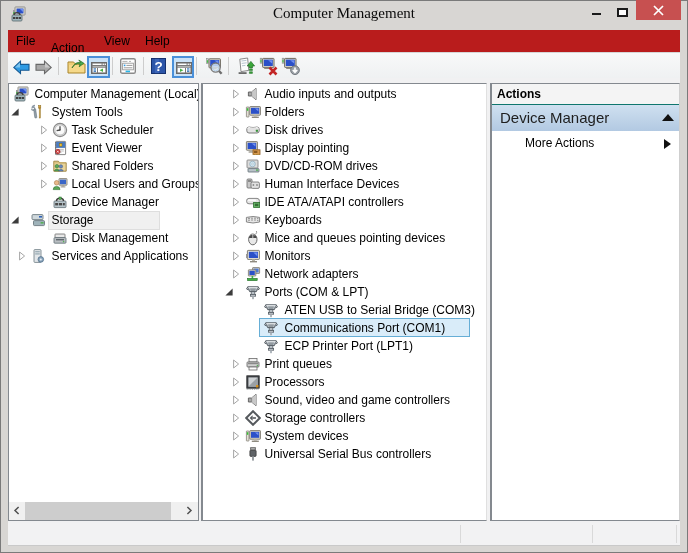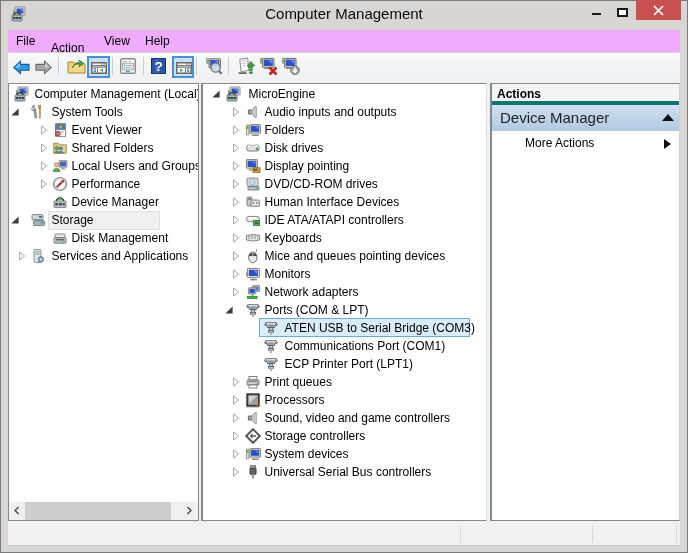--- a/index.html
+++ b/index.html
@@ -1,42 +1,42 @@
 <!DOCTYPE html>
 <html><head>
 <meta charset="utf-8">
 <style>
 * { margin:0; padding:0; box-sizing:border-box; }
 html,body { width:688px; height:553px; overflow:hidden; background:#fff; }
 body { font-family:"Liberation Sans", sans-serif; font-size:12px; color:#000; position:relative; }
 div, span { position:absolute; }
 #frame { left:0; top:0; width:688px; height:553px; background:#d8d6d3; border:1px solid #7a7a7a; }
-#title-t { left:0; right:0; top:5px; font-size:15px; color:#0a0a0a; text-align:center; }
+#title-t { left:0; right:0; top:5px; font-size:15px; color:#0a0a0a; text-align:center;font-family:Liberation Serif, serif; }
 #btn-min { left:592px; top:13px; width:9px; height:2px; background:#1a1a1a; }
 #btn-max { left:617px; top:8px; width:11px; height:9px; border:2px solid #1a1a1a; background:#fcfcfc; }
 #btn-close { left:636px; top:0px; width:45px; height:20px; background:#c75050; }
-#menubar { left:8px; top:30px; width:672px; height:22px; background:#f0abfc; }
+#menubar { left:8px; top:30px; width:672px; height:22px; background:#b91c1c; }
 #menubar span { top:4px; font-size:12px; }
 #client { left:8px; top:52px; width:672px; height:494px; background:#f1f1f2; }
 #toolbar { left:8px; top:52px; width:672px; height:26px; background:linear-gradient(#f8f9f9,#eff1f2); border-top:1px solid #d6d6d6; }
 svg.ti { position:absolute; }
 .tsep { top:4px; width:1px; height:18px; background:#cdcdcd; }
 .tbtn-hl { top:3px; height:22px; border:2px solid #4a90d9; background:#cbe2f6; }
 .pane { top:83px; height:438px; background:#fff; overflow:hidden; }
 #lpane { left:8px; width:191px; border:1px solid #84898f; }
 #cpane { left:201px; width:286px; border:1px solid #84898f; border-left-width:2px; border-right-color:#e0e0e0; }
 #rpane { left:490px; width:190px; border:1px solid #84898f; border-left-width:2px; border-right-color:#cfcfcf; }
 .tree { position:absolute; left:0; top:1px; right:0; }
 .row { position:relative; height:18px; white-space:nowrap; }
 .row .lbl { top:2px; font-size:12px; }
 .row svg.icon { position:absolute; top:1px; }
 .row svg.ar { position:absolute; top:4px; }
 #sel-dm { left:39px; top:127px; width:112px; height:19px; background:#f0f0f0; border:1px solid #dedede; }
 #sel-aten { left:56px; top:234px; width:211px; height:19px; background:#d9ecf9; border:1px solid #66aed6; }
-#ract-head { left:0; top:0; width:100%; height:21px; background:#f4f4f4; border-bottom:4px solid #0f766e; }
+#ract-head { left:0; top:0; width:100%; height:21px; background:#f4f4f4; border-bottom:1px solid #0f766e; }
 #ract-head b { position:absolute; left:5px; top:3px; font-size:12px; }
 #dm-head { left:0; top:21px; width:100%; height:26px; background:linear-gradient(#cfe0f0,#b2c9e2); }
 #dm-head .t { left:8px; top:4px; font-size:15px; color:#1e1e1e; }
 #dm-head .up { right:5px; top:9px; width:0; height:0; border-left:6px solid transparent; border-right:6px solid transparent; border-bottom:7px solid #111; }
 #more-act { left:0; top:47px; width:100%; height:28px; background:#fff; }
 #more-act .t { left:33px; top:5px; }
 #more-act .rt { right:8px; top:8px; width:0; height:0; border-top:5px solid transparent; border-bottom:5px solid transparent; border-left:7px solid #111; }
 #hscroll { left:0px; bottom:0px; width:189px; height:18px; background:#f0f0f0; }
 #hscroll .thumb { left:16px; top:0; width:146px; height:18px; background:#cdcdcd; }
 #hscroll svg { position:absolute; top:4px; }
@@ -388,20 +388,29 @@
         <svg class="icon" style="left:21px" width="16" height="16">
           <use href="#i-tools"></use>
         </svg>
         <span class="lbl" style="left:42.5px">System Tools</span>
       </div>
 <div class="row">
         <svg class="ar" style="left:31px" width="8" height="10" viewBox="0 0 8 10">
           <path d="M1.6 1 L6.6 5 L1.6 9 Z" fill="#fff" stroke="#a6a6a6" stroke-width="1"></path>
         </svg>
         <svg class="icon" style="left:43px" width="16" height="16">
+          <use href="#i-clock"></use>
+        </svg>
+        <span class="lbl" style="left:62.5px">Task Scheduler</span>
+      </div>
+<div class="row">
+        <svg class="ar" style="left:31px" width="8" height="10" viewBox="0 0 8 10">
+          <path d="M1.6 1 L6.6 5 L1.6 9 Z" fill="#fff" stroke="#a6a6a6" stroke-width="1"></path>
+        </svg>
+        <svg class="icon" style="left:43px" width="16" height="16">
           <use href="#i-event"></use>
         </svg>
         <span class="lbl" style="left:62.5px">Event Viewer</span>
       </div>
 <div class="row">
         <svg class="ar" style="left:31px" width="8" height="10" viewBox="0 0 8 10">
           <path d="M1.6 1 L6.6 5 L1.6 9 Z" fill="#fff" stroke="#a6a6a6" stroke-width="1"></path>
         </svg>
         <svg class="icon" style="left:43px" width="16" height="16">
           <use href="#i-shared"></use>
@@ -409,29 +418,20 @@
         <span class="lbl" style="left:62.5px">Shared Folders</span>
       </div>
 <div class="row">
         <svg class="ar" style="left:31px" width="8" height="10" viewBox="0 0 8 10">
           <path d="M1.6 1 L6.6 5 L1.6 9 Z" fill="#fff" stroke="#a6a6a6" stroke-width="1"></path>
         </svg>
         <svg class="icon" style="left:43px" width="16" height="16">
           <use href="#i-users"></use>
         </svg>
         <span class="lbl" style="left:62.5px">Local Users and Groups</span>
-      </div>
-<div class="row">
-        <svg class="ar" style="left:31px" width="8" height="10" viewBox="0 0 8 10">
-          <path d="M1.6 1 L6.6 5 L1.6 9 Z" fill="#fff" stroke="#a6a6a6" stroke-width="1"></path>
-        </svg>
-        <svg class="icon" style="left:43px" width="16" height="16">
-          <use href="#i-perf"></use>
-        </svg>
-        <span class="lbl" style="left:62.5px">Performance</span>
       </div>
 <div class="row">
         <svg class="icon" style="left:43px" width="16" height="16">
           <use href="#i-devmgr"></use>
         </svg>
         <span class="lbl" style="left:62.5px">Device Manager</span>
       </div>
 <div class="row">
         <svg class="ar" style="left:1px" width="10" height="10" viewBox="0 0 10 10">
           <path d="M8.6 1.4 L8.6 8.6 L1.4 8.6 Z" fill="#3c3c3c"></path>
@@ -463,29 +463,20 @@
       </svg>
     <div class="thumb"></div>
     <svg style="left:176px" width="8" height="9" viewBox="0 0 8 9">
         <path d="M2.4 1 L6 4.5 L2.4 8" fill="none" stroke="#505050" stroke-width="1.5"></path>
       </svg>
   </div>
 </div>
 <div class="pane" id="cpane">
   <div id="sel-aten"></div>
   <div class="tree" id="ctree">
-<div class="row">
-        <svg class="ar" style="left:8px" width="10" height="10" viewBox="0 0 10 10">
-          <path d="M8.6 1.4 L8.6 8.6 L1.4 8.6 Z" fill="#3c3c3c"></path>
-        </svg>
-        <svg class="icon" style="left:22px" width="16" height="16">
-          <use href="#i-pc"></use>
-        </svg>
-        <span class="lbl" style="left:45.5px">MicroEngine</span>
-      </div>
 <div class="row">
         <svg class="ar" style="left:29px" width="8" height="10" viewBox="0 0 8 10">
           <path d="M1.6 1 L6.6 5 L1.6 9 Z" fill="#fff" stroke="#a6a6a6" stroke-width="1"></path>
         </svg>
         <svg class="icon" style="left:42px" width="16" height="16">
           <use href="#i-audio"></use>
         </svg>
         <span class="lbl" style="left:61.5px">Audio inputs and outputs</span>
       </div>
 <div class="row">

